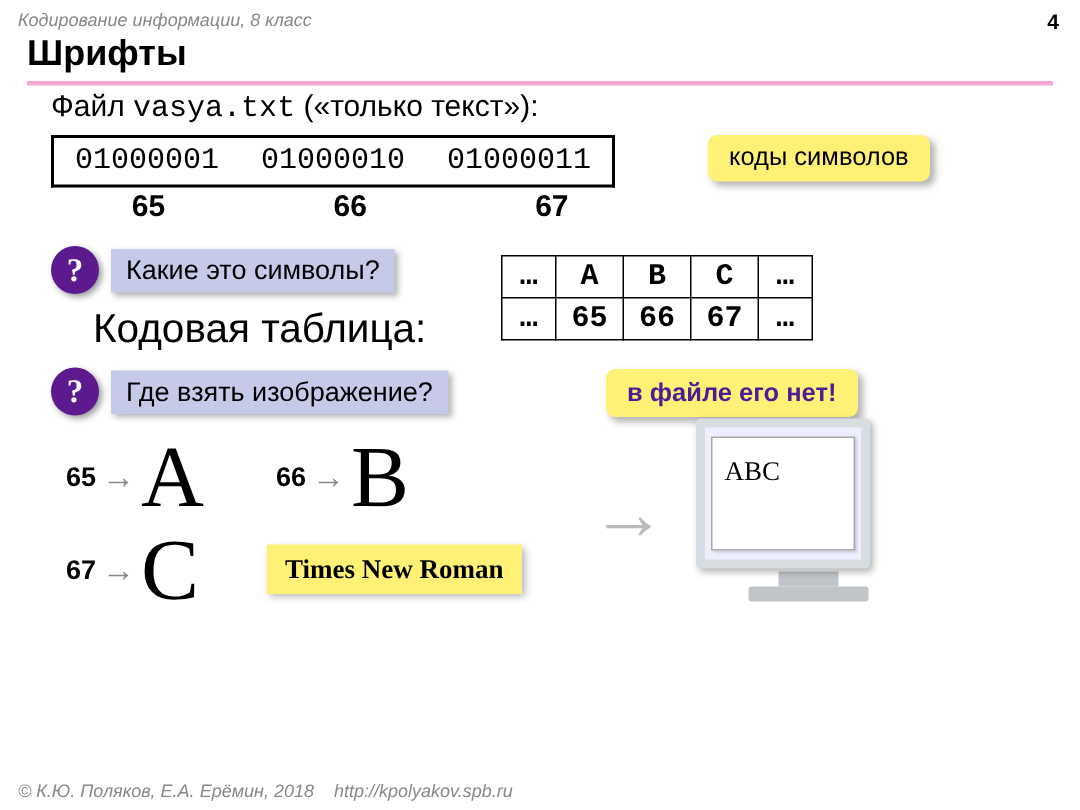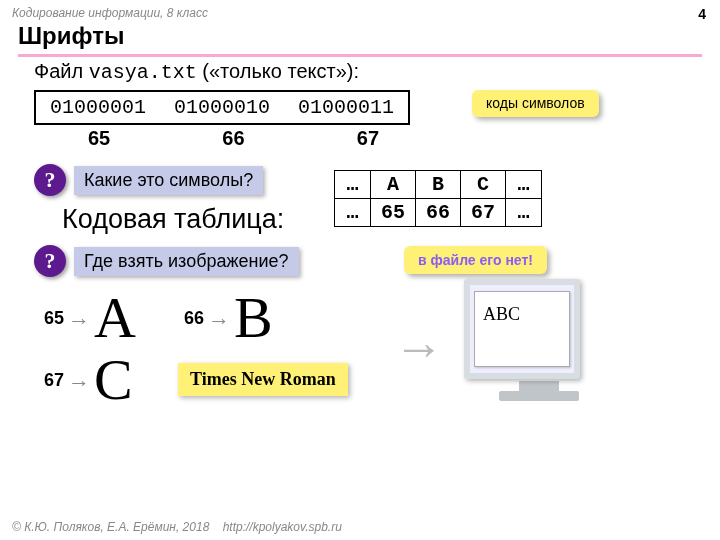--- a/index.html
+++ b/index.html
@@ -35,24 +35,24 @@
   .bin-table td {
     font-family: "Courier New", monospace; font-size: 20px;
     padding: 4px 14px;
   }
   .dec-row { margin-top: 2px; }
   .dec-row span { display: inline-block; font-size: 20px; font-weight: bold; text-align: center; }
 
   .badge-yellow {
     position: absolute; background: #fff176;
     border-radius: 6px; padding: 6px 14px;
-    font-size: 14px; box-shadow: 3px 3px 5px rgba(0,0,0,0.3);
+    font-size: 17px; box-shadow: 3px 3px 5px rgba(0,0,0,0.3);
     text-align: center;
   }
-  .badge-red { color: #8b5cf6; font-weight: bold; }
+  .badge-red { color: #4c1d95; font-weight: bold; }
 
   .q-row {
     display: flex; align-items: center; gap: 8px;
     margin: 8px 0;
   }
   .q-icon {
     width: 32px; height: 32px; border-radius: 50%;
     background: #5c1a8e; display: flex; align-items: center; justify-content: center;
     box-shadow: 2px 2px 4px rgba(0,0,0,0.4);
     flex: none;

